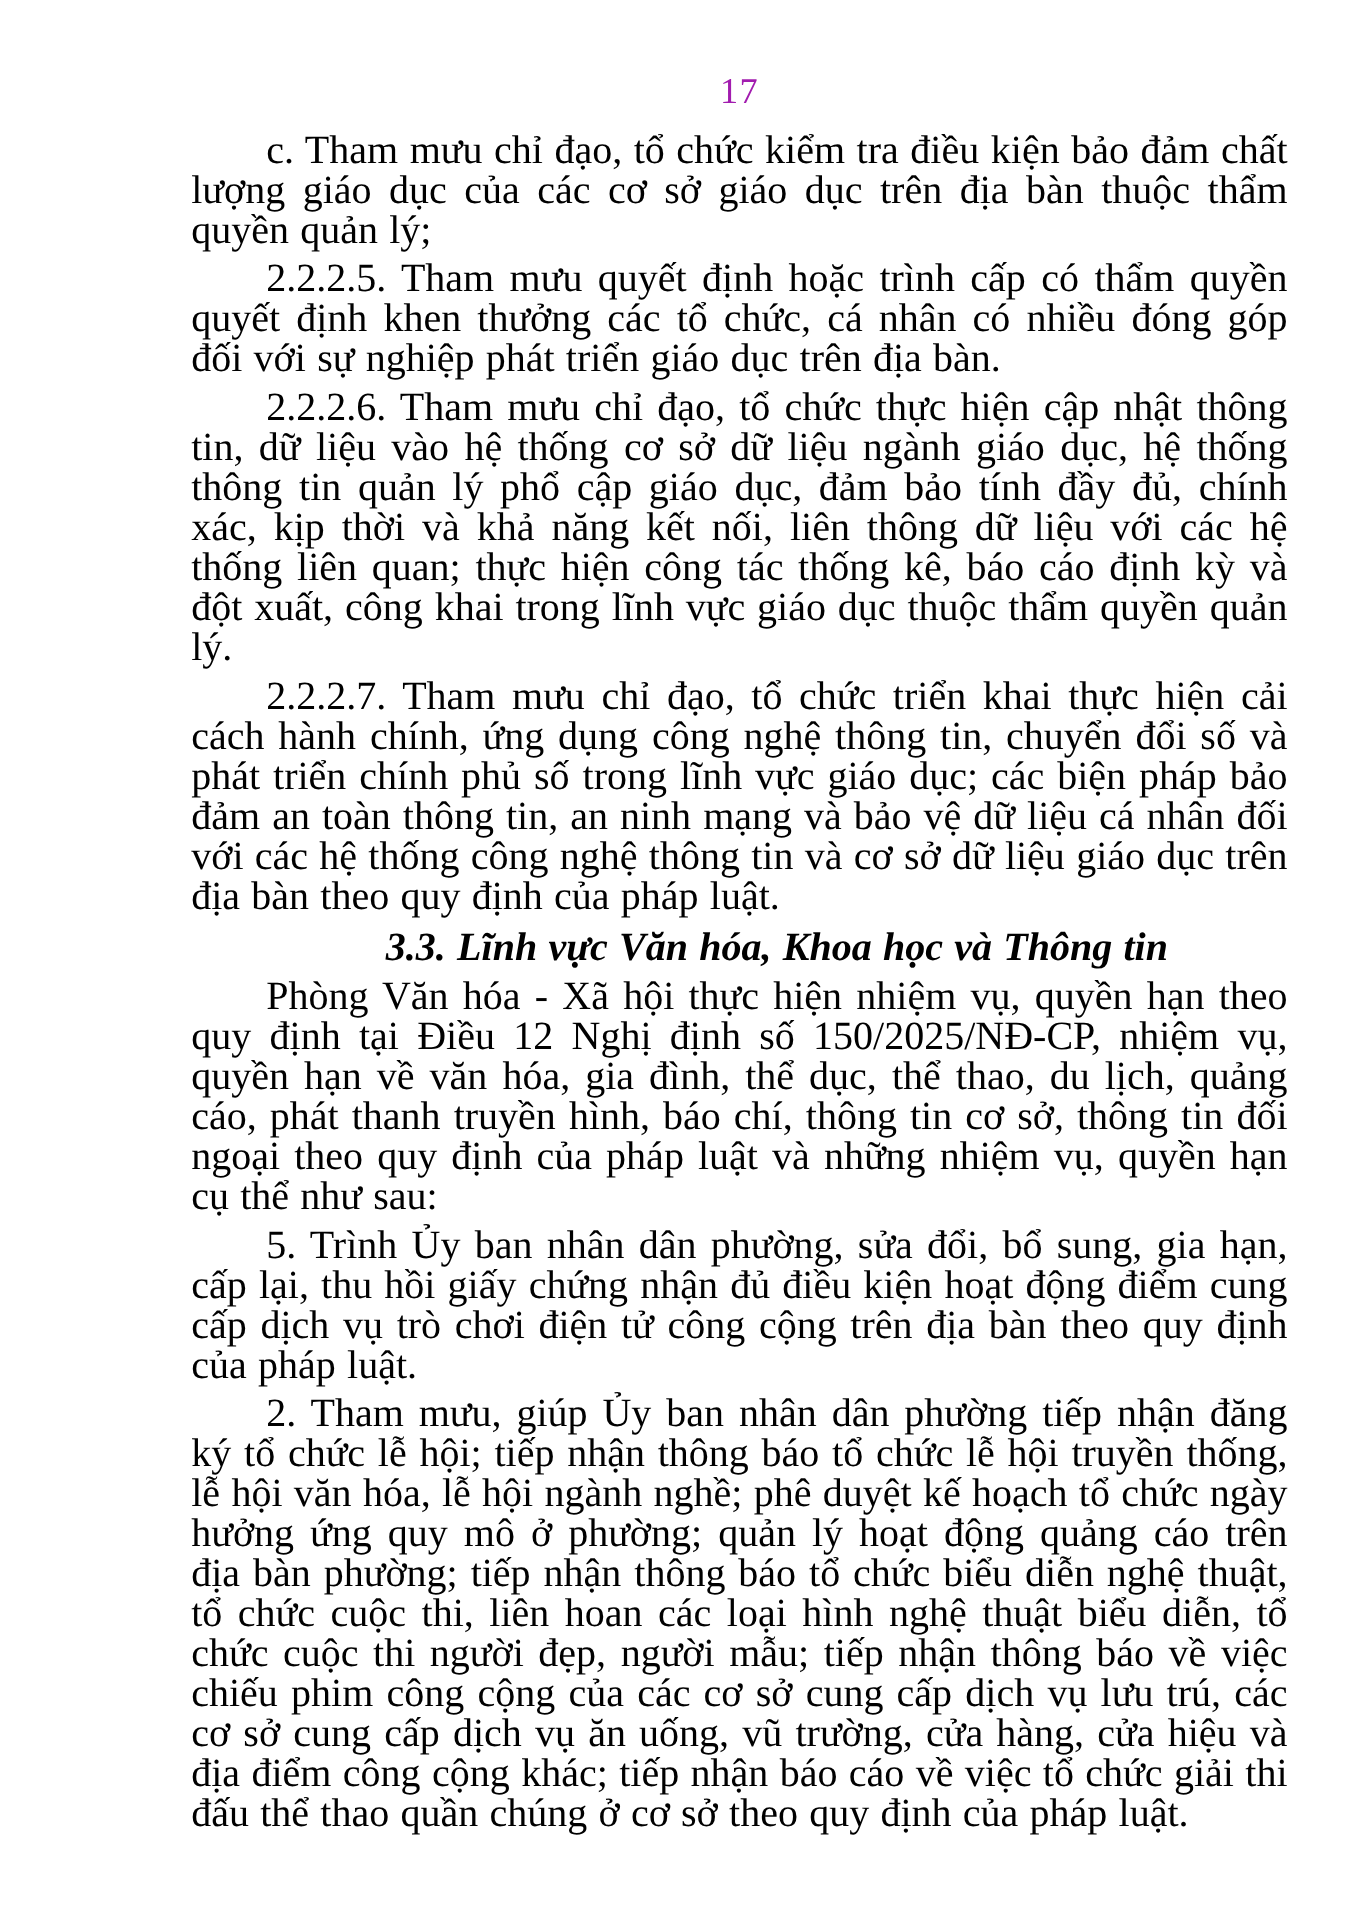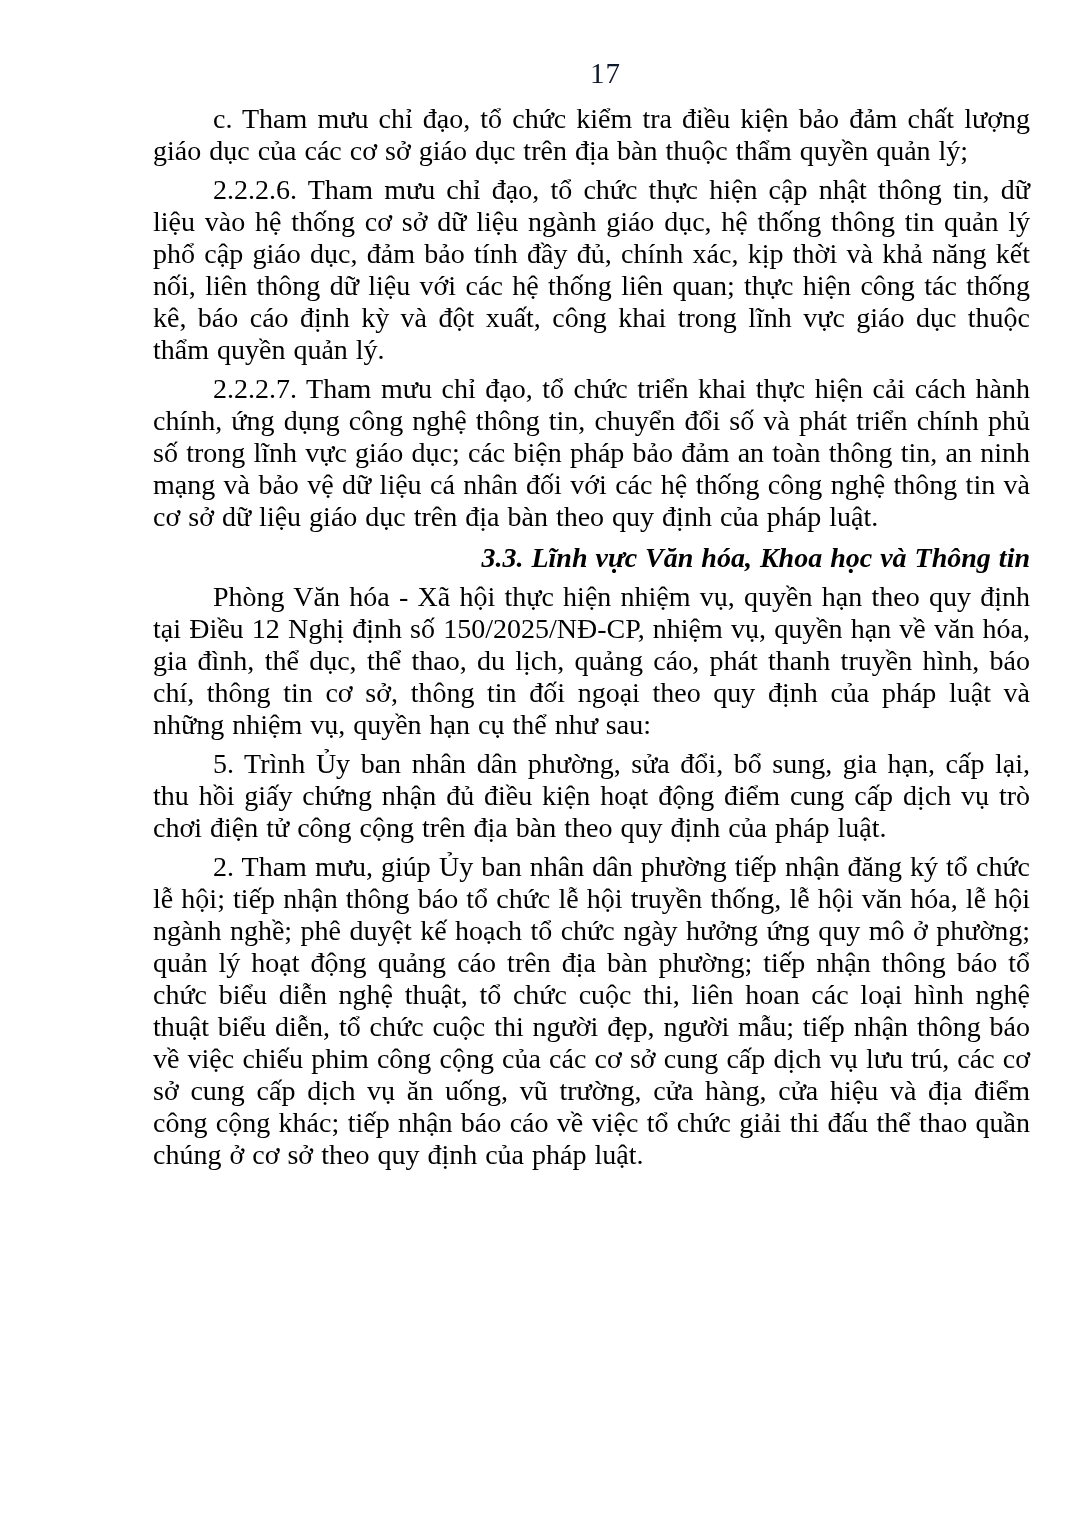--- a/index.html
+++ b/index.html
@@ -12,60 +12,61 @@
     width: 1082px;
     height: 1532px;
     background: #ffffff;
     overflow: hidden;
     font-family: "Liberation Serif", "DejaVu Serif", serif;
     color: #000000;
   }
   .page-number {
     position: absolute;
     top: 58px;
-    left: 167px;
+    left: 153px;
     width: 877px;
     text-align: center;
     font-size: 29px;
     line-height: 30px;
     letter-spacing: 1px;
-    color: #0f172a;
+    color: #a21caf;
   }
   .content {
     position: absolute;
     top: 103px;
     left: 153px;
     width: 877px;
   }
   .content p {
     margin: 7px 0 0 0;
-    font-size: 28px;
+    font-size: 32px;
     line-height: 32px;
     text-align: justify;
     text-indent: 60px;
     word-spacing: 1px;
   }
   .content p:first-child {
     margin-top: 0;
   }
   .content p.heading {
     font-weight: bold;
     font-style: italic;
-    text-align: right;
+    text-align: center;
     margin-top: 9px;
   }
 </style>
 </head>
 <body>
 
 <div class="page">
   <div class="page-number">17</div>
 
   <div class="content">
     <p class="para">c. Tham mưu chỉ đạo, tổ chức kiểm tra điều kiện bảo đảm chất lượng giáo dục của các cơ sở giáo dục trên địa bàn thuộc thẩm quyền quản lý;</p>
+    <p class="para">2.2.2.5. Tham mưu quyết định hoặc trình cấp có thẩm quyền quyết định khen thưởng các tổ chức, cá nhân có nhiều đóng góp đối với sự nghiệp phát triển giáo dục trên địa bàn.</p>
     <p class="para">2.2.2.6. Tham mưu chỉ đạo, tổ chức thực hiện cập nhật thông tin, dữ liệu vào hệ thống cơ sở dữ liệu ngành giáo dục, hệ thống thông tin quản lý phổ cập giáo dục, đảm bảo tính đầy đủ, chính xác, kịp thời và khả năng kết nối, liên thông dữ liệu với các hệ thống liên quan; thực hiện công tác thống kê, báo cáo định kỳ và đột xuất, công khai trong lĩnh vực giáo dục thuộc thẩm quyền quản lý.</p>
     <p class="para">2.2.2.7. Tham mưu chỉ đạo, tổ chức triển khai thực hiện cải cách hành chính, ứng dụng công nghệ thông tin, chuyển đổi số và phát triển chính phủ số trong lĩnh vực giáo dục; các biện pháp bảo đảm an toàn thông tin, an ninh mạng và bảo vệ dữ liệu cá nhân đối với các hệ thống công nghệ thông tin và cơ sở dữ liệu giáo dục trên địa bàn theo quy định của pháp luật.</p>
     <p class="heading">3.3. Lĩnh vực Văn hóa, Khoa học và Thông tin</p>
     <p class="para">Phòng Văn hóa - Xã hội thực hiện nhiệm vụ, quyền hạn theo quy định tại Điều 12 Nghị định số 150/2025/NĐ-CP, nhiệm vụ, quyền hạn về văn hóa, gia đình, thể dục, thể thao, du lịch, quảng cáo, phát thanh truyền hình, báo chí, thông tin cơ sở, thông tin đối ngoại theo quy định của pháp luật và những nhiệm vụ, quyền hạn cụ thể như sau:</p>
     <p class="para">5. Trình Ủy ban nhân dân phường, sửa đổi, bổ sung, gia hạn, cấp lại, thu hồi giấy chứng nhận đủ điều kiện hoạt động điểm cung cấp dịch vụ trò chơi điện tử công cộng trên địa bàn theo quy định của pháp luật.</p>
     <p class="para">2. Tham mưu, giúp Ủy ban nhân dân phường tiếp nhận đăng ký tổ chức lễ hội; tiếp nhận thông báo tổ chức lễ hội truyền thống, lễ hội văn hóa, lễ hội ngành nghề; phê duyệt kế hoạch tổ chức ngày hưởng ứng quy mô ở phường; quản lý hoạt động quảng cáo trên địa bàn phường; tiếp nhận thông báo tổ chức biểu diễn nghệ thuật, tổ chức cuộc thi, liên hoan các loại hình nghệ thuật biểu diễn, tổ chức cuộc thi người đẹp, người mẫu; tiếp nhận thông báo về việc chiếu phim công cộng của các cơ sở cung cấp dịch vụ lưu trú, các cơ sở cung cấp dịch vụ ăn uống, vũ trường, cửa hàng, cửa hiệu và địa điểm công cộng khác; tiếp nhận báo cáo về việc tổ chức giải thi đấu thể thao quần chúng ở cơ sở theo quy định của pháp luật.</p>
   </div>
 </div>
 
 </body></html>

